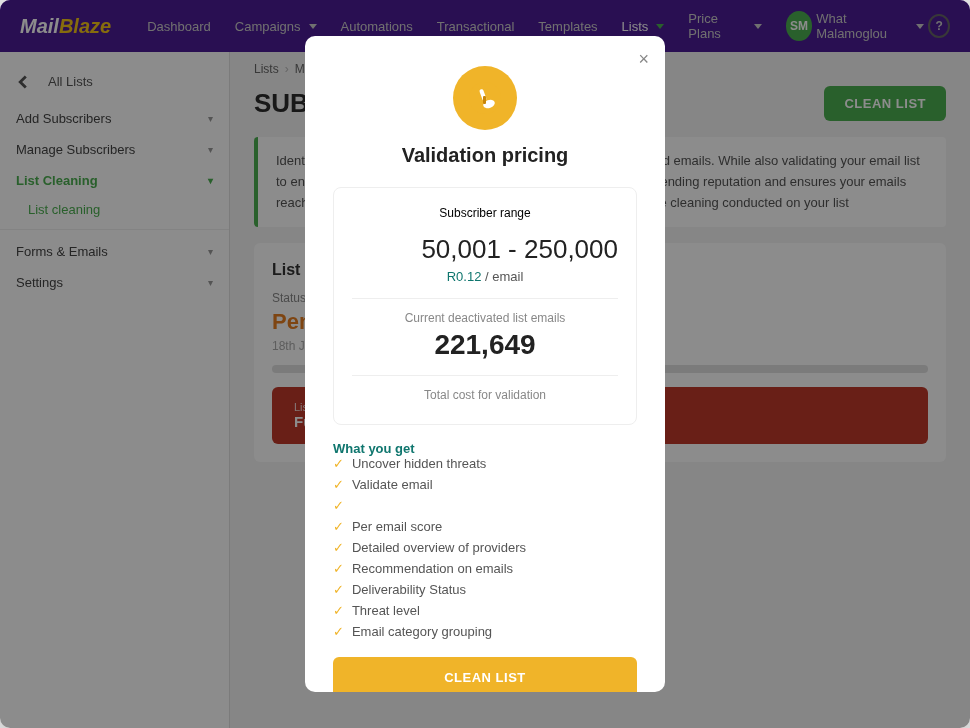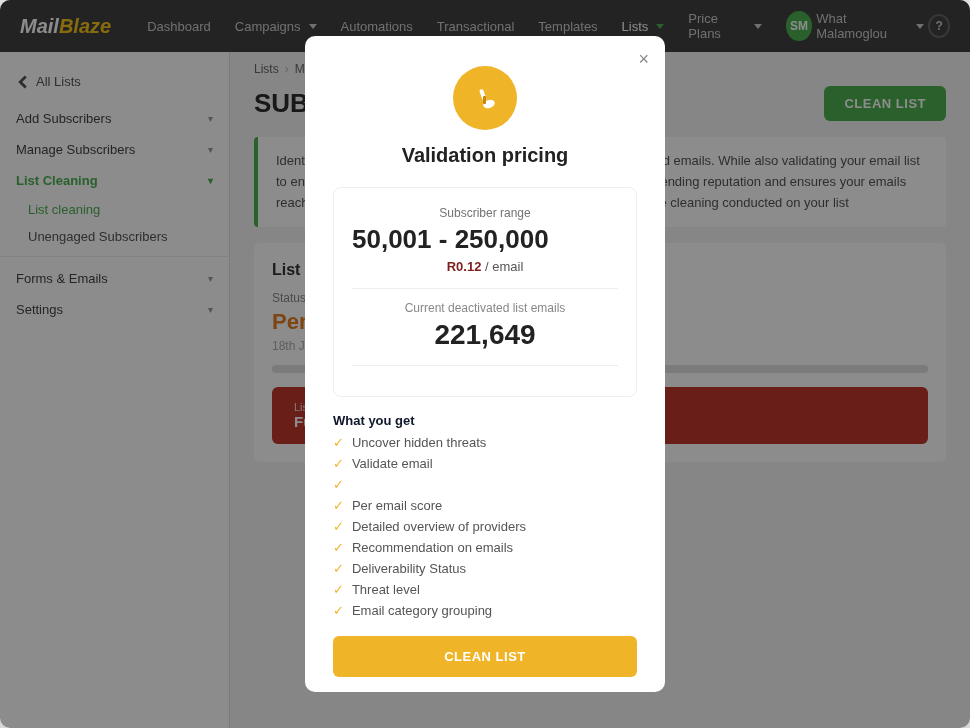--- a/index.html
+++ b/index.html
@@ -1,36 +1,36 @@
 <!DOCTYPE html>
 <html><head>
   <meta charset="utf-8">
   <style>
     * { box-sizing: border-box; margin: 0; padding: 0; }
     body { font-family: -apple-system, BlinkMacSystemFont, 'Segoe UI', sans-serif; background: #e8e8e8; display: flex; justify-content: center; align-items: center; min-height: 100vh; }
 
     .window { width: 970px; height: 728px; background: #f0f0f0; border-radius: 10px; overflow: hidden; box-shadow: 0 8px 32px rgba(0,0,0,0.18); position: relative; }
 
     
-    .topnav { background: #404040; height: 52px; display: flex; align-items: center; padding: 0 20px; gap: 24px; }
+    .topnav { background: #4c1d95; height: 52px; display: flex; align-items: center; padding: 0 20px; gap: 24px; }
     .logo { color: white; font-size: 20px; font-weight: bold; font-style: italic; margin-right: 12px; }
     .logo span { color: #f5c518; }
     .nav-item { color: #ccc; font-size: 13px; cursor: pointer; display: flex; align-items: center; gap: 4px; }
     .nav-item.active { color: white; }
     .nav-right { margin-left: auto; display: flex; align-items: center; gap: 4px; }
     .avatar-circle { width: 30px; height: 30px; border-radius: 50%; background: #4caf50; display: flex; align-items: center; justify-content: center; color: white; font-size: 12px; font-weight: bold; }
     .user-name { color: #ccc; font-size: 13px; }
     .help-btn { width: 24px; height: 24px; border-radius: 50%; border: 2px solid #666; color: #ccc; display: flex; align-items: center; justify-content: center; font-size: 12px; font-weight: bold; cursor: pointer; }
 
     
     .main-area { display: flex; height: calc(728px - 52px); }
 
     
     .sidebar { width: 230px; background: white; border-right: 1px solid #e0e0e0; padding: 14px 0; flex-shrink: 0; }
-    .sidebar-back { display: flex; align-items: center; gap: 6px; padding: 8px 16px; color: #555; font-size: 13px; cursor: pointer; margin-bottom: 6px; }
+    .sidebar-back { display: flex; align-items: center; gap: 18px; padding: 8px 16px; color: #555; font-size: 13px; cursor: pointer; margin-bottom: 6px; }
     .sidebar-back svg { width: 14px; height: 14px; }
     .sidebar-item { padding: 8px 16px; font-size: 13px; color: #444; cursor: pointer; display: flex; align-items: center; justify-content: space-between; }
     .sidebar-item.active { color: #4caf50; font-weight: 600; }
     .sidebar-item .chevron { font-size: 10px; color: #999; }
     .sidebar-subitem { padding: 6px 16px 6px 28px; font-size: 13px; color: #555; cursor: pointer; }
     .sidebar-subitem.active { color: #4caf50; font-weight: 500; }
     .sidebar-divider { height: 1px; background: #eee; margin: 6px 0; }
 
     
     .content { flex: 1; overflow: hidden; background: #f4f4f4; }
@@ -55,32 +55,32 @@
 
     
     .modal-overlay { position: absolute; top: 0; left: 0; width: 100%; height: 100%; background: rgba(0,0,0,0.45); display: flex; align-items: center; justify-content: center; z-index: 100; }
     .modal { background: white; border-radius: 10px; width: 360px; padding: 30px 28px 28px; position: relative; max-height: 90%; overflow-y: auto; }
     .modal-close { position: absolute; top: 14px; right: 16px; font-size: 18px; color: #888; cursor: pointer; background: none; border: none; line-height: 1; }
     .modal-icon { display: flex; justify-content: center; margin-bottom: 14px; }
     .icon-circle { width: 64px; height: 64px; border-radius: 50%; background: #f0b429; display: flex; align-items: center; justify-content: center; }
     .modal-title { font-size: 20px; font-weight: 700; color: #222; text-align: center; margin-bottom: 20px; }
 
     .pricing-card { border: 1px solid #eee; border-radius: 8px; padding: 18px; margin-bottom: 16px; }
-    .pricing-label { font-size: 12px; color: #737373; text-align: center; margin-bottom: 4px; }
-    .pricing-range { font-size: 26px; font-weight: 700; color: #222; text-align: left; margin-bottom: 4px; }
+    .pricing-label { font-size: 12px; color: #000000; text-align: center; margin-bottom: 14px; }
+    .pricing-range { font-size: 26px; font-weight: 400; color: #222; text-align: right; margin-bottom: 4px; }
     .pricing-per { font-size: 13px; color: #555; text-align: center; margin-bottom: 14px; }
-    .pricing-per strong { color: #7f1d1d; font-weight: 700; }
+    .pricing-per strong { color: #0f766e; font-weight: 400; }
     .divider { border: none; border-top: 1px solid #eee; margin: 12px 0; }
     .cost-label { font-size: 12px; color: #888; text-align: center; margin-bottom: 4px; }
     .cost-value { font-size: 28px; font-weight: 800; color: #222; text-align: center; margin-bottom: 14px; }
     .total-label { font-size: 12px; color: #888; text-align: center; margin-bottom: 4px; }
     .total-value { font-size: 28px; font-weight: 800; color: #222; text-align: center; }
 
     .what-you-get { margin-bottom: 18px; }
-    .wyg-title { font-size: 13px; font-weight: 600; color: #0f172a; margin-bottom: 7px; }
+    .wyg-title { font-size: 13px; font-weight: 600; color: #0f766e; margin-bottom: 0; }
     .wyg-item { display: flex; align-items: center; gap: 8px; font-size: 13px; color: #555; margin-bottom: 6px; }
     .check-icon { color: #f0b429; font-size: 13px; }
 
     .modal-clean-btn { background: #f0b429; color: white; border: none; width: 100%; padding: 13px; border-radius: 6px; font-size: 13px; font-weight: 700; letter-spacing: 0.5px; cursor: pointer; text-align: center; }
     .chevron-down { display: inline-block; width: 0; height: 0; border-left: 4px solid transparent; border-right: 4px solid transparent; border-top: 5px solid #ccc; margin-left: 4px; vertical-align: middle; }
   </style>
 </head>
 <body>
 
 <div class="window">
@@ -128,23 +128,20 @@
       <div class="sidebar-item">
         <span>Manage Subscribers</span>
         <span class="chevron">▾</span>
       </div>
       <div class="sidebar-item active">
         <span>List Cleaning</span>
         <span class="chevron" style="color:#4caf50;">▾</span>
       </div>
       <div class="sidebar-subitem active">
         <span>List cleaning</span>
-      </div>
-      <div class="sidebar-subitem">
-        <span>Unengaged Subscribers</span>
       </div>
       <div class="sidebar-divider"></div>
       <div class="sidebar-item">
         <span>Forms &amp; Emails</span>
         <span class="chevron">▾</span>
       </div>
       <div class="sidebar-item">
         <span>Settings</span>
         <span class="chevron">▾</span>
       </div>
@@ -208,20 +205,21 @@
           <span>/ email</span>
         </div>
 
         <hr class="divider">
 
         <div class="cost-label">Current deactivated list emails</div>
         <div class="cost-value">221,649</div>
 
         <hr class="divider">
 
+        <div class="total-label">Total cost for validation</div>
       </div>
 
       <div class="what-you-get">
         <div class="wyg-title">What you get</div>
         <div id="benefits-list">
             <div class="wyg-item">
               <span class="check-icon">✓</span>
               <span>Uncover hidden threats</span>
             </div>
             <div class="wyg-item">

